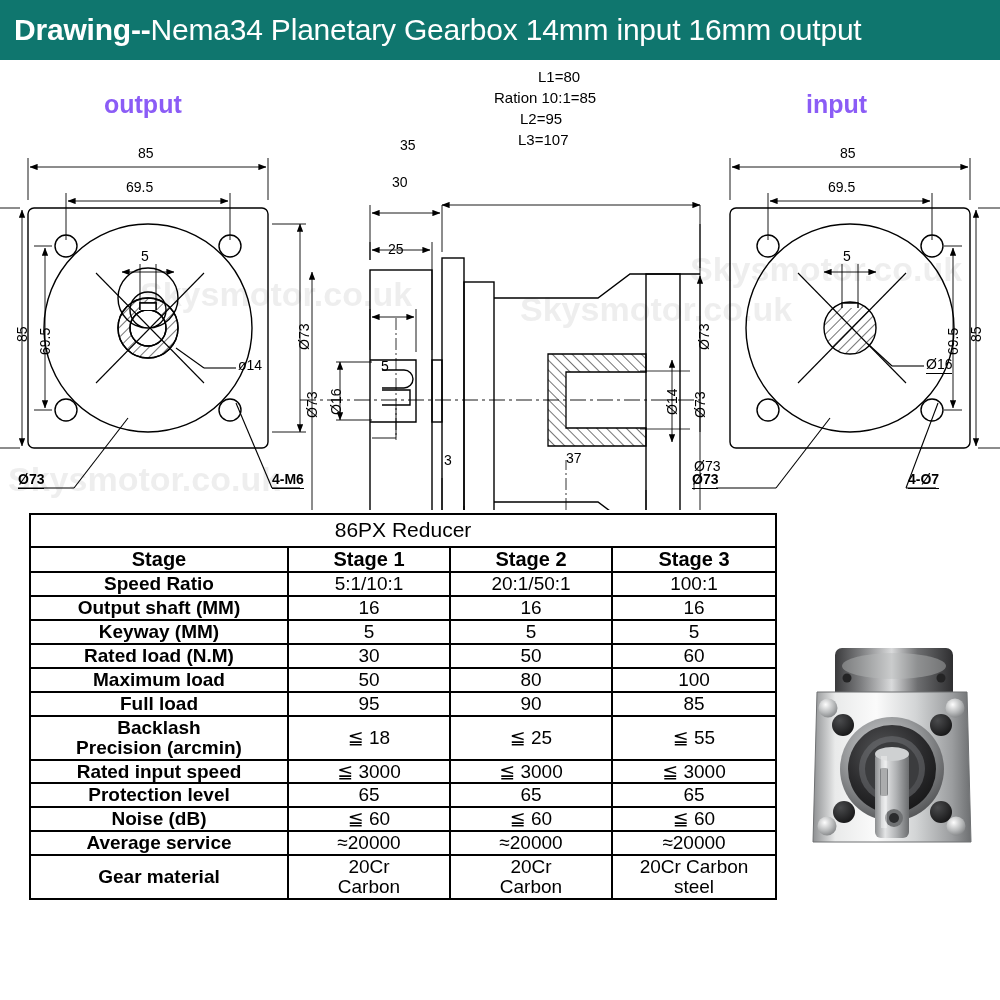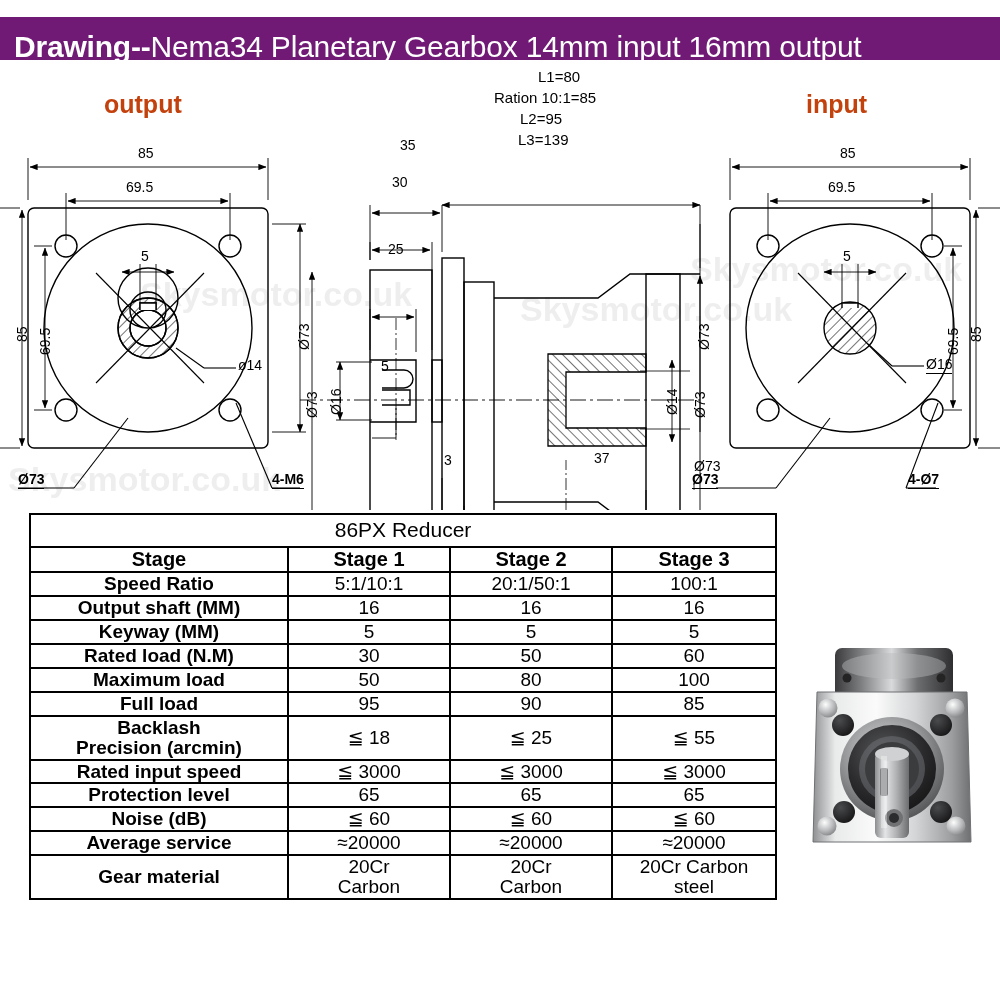--- a/index.html
+++ b/index.html
@@ -7,37 +7,37 @@
     width:1000px;height:1000px;
     background:#ffffff;
     font-family:"Liberation Sans", sans-serif;
     position:relative;
     overflow:hidden;
     color:#000;
   }
 
   
   #header-band{
-    position:absolute;left:0;top:17px;width:1000px;height:60px;
-    background:#701a75;
+    position:absolute;left:0;top:0;width:1000px;height:60px;
+    background:#0f766e;
     display:flex;align-items:center;
   }
   #header-title{
     font-size:30px;line-height:30px;color:#ffffff;
     white-space:nowrap;padding-left:14px;letter-spacing:-0.2px;
   }
   #header-title .tw{font-weight:bold;font-stretch:condensed;}
 
   
   #drawing-area{
     position:absolute;left:0;top:60px;width:1000px;height:450px;
     background:#fff;
   }
   .view-title{
-    position:absolute;font-size:25px;font-weight:bold;color:#c2410c;
+    position:absolute;font-size:25px;font-weight:bold;color:#8b5cf6;
     font-family:"Liberation Sans", sans-serif;
   }
   .dimtext{
     position:absolute;font-size:14px;color:#000;white-space:nowrap;
     font-family:"Liberation Sans", sans-serif;
   }
   .dimtext.vert{transform-origin:left top;transform:rotate(-90deg);}
   .notetext{
     position:absolute;font-size:15px;color:#000;white-space:nowrap;
     font-family:"Liberation Sans", sans-serif;
@@ -287,32 +287,32 @@
   <div class="dimtext vert" style="left:37px;top:295px;">69.5</div>
   <div class="dimtext" style="left:141px;top:188px;">5</div>
   <div class="dimtext" style="left:238px;top:297px;color:#000;">ø14</div>
   <div class="leadnote" style="left:18px;top:411px;">Ø73</div>
   <div class="leadnote" style="left:272px;top:411px;">4-M6</div>
   <div class="dimtext vert" style="left:296px;top:290px;">Ø73</div>
 
   <div class="notetext" style="left:520px;top:8px;margin-left:18px;">L1=80</div>
   <div class="notetext" style="left:494px;top:29px;">Ration 10:1=85</div>
   <div class="notetext" style="left:520px;top:50px;">L2=95</div>
-  <div class="notetext" style="left:518px;top:71px;">L3=139</div>
+  <div class="notetext" style="left:518px;top:71px;">L3=107</div>
 
   <div class="dimtext" style="left:400px;top:77px;">35</div>
   <div class="dimtext" style="left:392px;top:114px;">30</div>
   <div class="dimtext" style="left:388px;top:181px;">25</div>
   <div class="dimtext vert" style="left:328px;top:355px;">Ø16</div>
   <div class="dimtext vert" style="left:304px;top:358px;">Ø73</div>
   <div class="dimtext" style="left:381px;top:298px;">5</div>
   <div class="dimtext vert" style="left:664px;top:355px;">Ø14</div>
   <div class="dimtext vert" style="left:692px;top:358px;">Ø73</div>
   <div class="dimtext" style="left:444px;top:392px;">3</div>
-  <div class="dimtext" style="left:594px;top:390px;">37</div>
+  <div class="dimtext" style="left:566px;top:390px;">37</div>
   <div class="leadnote" style="left:694px;top:398px;font-weight:normal;border:none;">Ø73</div>
 
   <div class="view-title" style="left:806px;top:30px;">input</div>
   <div class="dimtext" style="left:840px;top:85px;">85</div>
   <div class="dimtext" style="left:828px;top:119px;">69.5</div>
   <div class="dimtext vert" style="left:968px;top:282px;">85</div>
   <div class="dimtext vert" style="left:945px;top:295px;">69.5</div>
   <div class="dimtext" style="left:843px;top:188px;">5</div>
   <div class="leadnote" style="left:926px;top:296px;font-weight:normal;">Ø16</div>
   <div class="leadnote" style="left:692px;top:411px;">Ø73</div>

